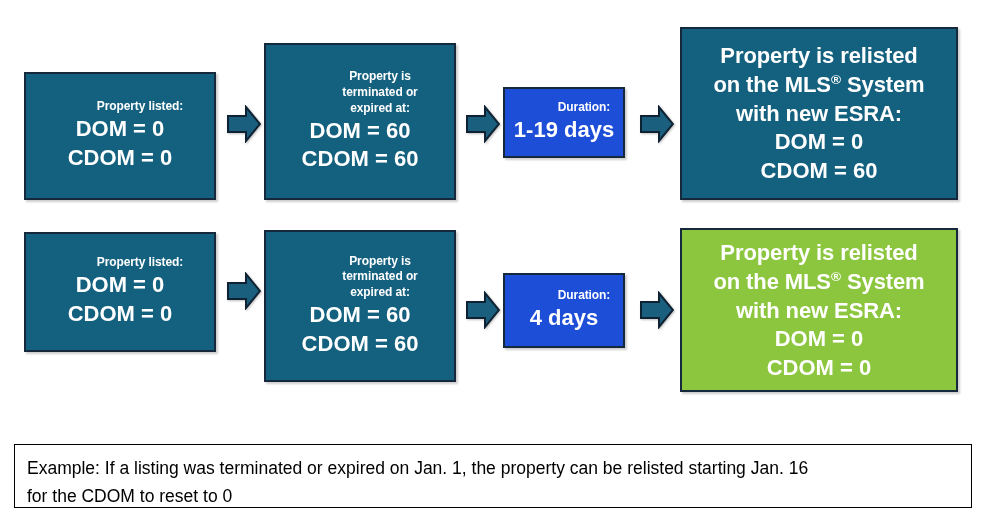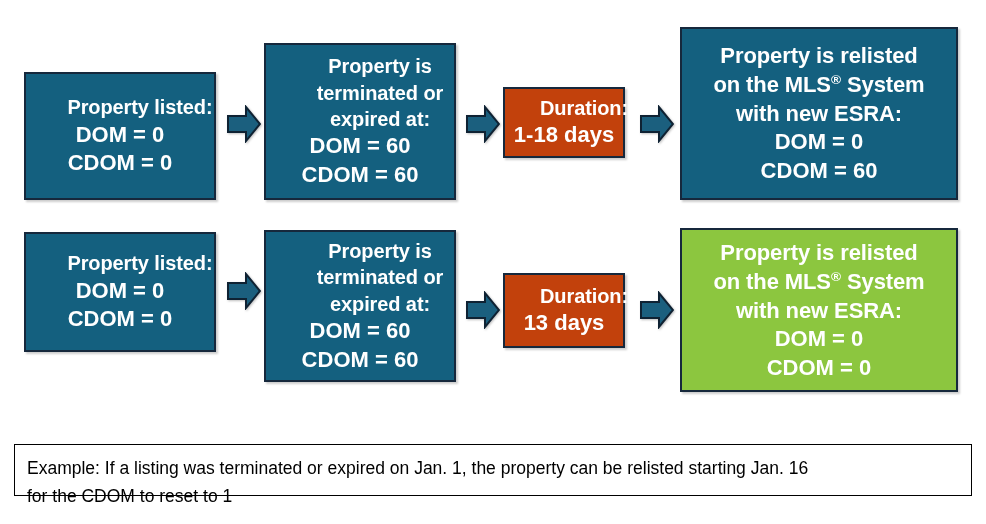--- a/index.html
+++ b/index.html
@@ -29,21 +29,21 @@
     flex-direction: column;
     align-items: center;
     justify-content: center;
     text-align: center;
     color: #ffffff;
     border: 2px solid #16283c;
     box-shadow: 2px 2px 2px rgba(0,0,0,0.20);
   }
 
   .node.dark  { background: #14607f; }
-  .node.light { background: #c2410c; }
+  .node.light { background: #1d4ed8; }
   .node.green { background: #8cc63f; }
 
   .node .hdr {
     font-weight: bold;
     line-height: 1.32;
     letter-spacing: -0.1px;
   }
   .node .val {
     font-weight: bold;
     line-height: 1.30;
@@ -52,21 +52,21 @@
   
   .n-r1b1 { left: 24px;  top: 72px;  width: 192px; height: 128px; }
   .n-r1b2 { left: 264px; top: 43px;  width: 192px; height: 157px; }
   .n-r1b3 { left: 503px; top: 87px;  width: 122px; height: 71px;  }
   .n-r1b4 { left: 680px; top: 27px;  width: 278px; height: 173px; }
 
   .n-r2b1 { left: 24px;  top: 232px; width: 192px; height: 120px; }
   .n-r2b2 { left: 264px; top: 230px; width: 192px; height: 152px; }
   .n-r2b3 { left: 503px; top: 273px; width: 122px; height: 75px;  }
   .n-r2b4 { left: 680px; top: 228px; width: 278px; height: 164px; }
-  .fs16 { font-size: 20px; padding-left: 40px; }
+  .fs16 { font-size: 12px; padding-left: 40px; }
   .fs17 { font-size: 22px; }
 
   
   .arrow {
     position: absolute;
     width: 34px;
     height: 38px;
     filter: drop-shadow(1.5px 1.5px 1px rgba(0,0,0,0.25));
   }
   .arrow svg { display: block; width: 100%; height: 100%; }
@@ -78,21 +78,21 @@
   .a-r2a1 { left: 227px; top: 272px; }
   .a-r2a2 { left: 466px; top: 291px; }
   .a-r2a3 { left: 640px; top: 291px; }
 
   
   .note {
     position: absolute;
     left: 14px;
     top: 444px;
     width: 958px;
-    height: 52px;
+    height: 64px;
     box-sizing: border-box;
     border: 1.5px solid #000000;
     background: #ffffff;
     padding: 9px 12px 0 12px;
     color: #000000;
     font-size: 17.5px;
     line-height: 1.62;
     font-family: "Liberation Sans", sans-serif;
   }
   .note .line { white-space: nowrap; }
@@ -129,21 +129,21 @@
   </div>
 
   <div class="arrow a-r1a2">
     <svg viewBox="0 0 34 38" xmlns="http://www.w3.org/2000/svg">
       <polygon points="1,11 19,11 19,2 33,19 19,36 19,27 1,27" fill="#1b5f7e" stroke="#0f2233" stroke-width="2" stroke-linejoin="miter"></polygon>
     </svg>
   </div>
 
   <div class="node light n-r1b3">
     <div class="hdr fs16">Duration:</div>
-    <div class="val fs17">1-18 days</div>
+    <div class="val fs17">1-19 days</div>
   </div>
 
   <div class="arrow a-r1a3">
     <svg viewBox="0 0 34 38" xmlns="http://www.w3.org/2000/svg">
       <polygon points="1,11 19,11 19,2 33,19 19,36 19,27 1,27" fill="#1b5f7e" stroke="#0f2233" stroke-width="2" stroke-linejoin="miter"></polygon>
     </svg>
   </div>
 
   <div class="node dark n-r1b4">
     <div class="hdr fs17">Property is relisted</div>
@@ -174,35 +174,35 @@
   </div>
 
   <div class="arrow a-r2a2">
     <svg viewBox="0 0 34 38" xmlns="http://www.w3.org/2000/svg">
       <polygon points="1,11 19,11 19,2 33,19 19,36 19,27 1,27" fill="#1b5f7e" stroke="#0f2233" stroke-width="2" stroke-linejoin="miter"></polygon>
     </svg>
   </div>
 
   <div class="node light n-r2b3">
     <div class="hdr fs16">Duration:</div>
-    <div class="val fs17">13 days</div>
+    <div class="val fs17">4 days</div>
   </div>
 
   <div class="arrow a-r2a3">
     <svg viewBox="0 0 34 38" xmlns="http://www.w3.org/2000/svg">
       <polygon points="1,11 19,11 19,2 33,19 19,36 19,27 1,27" fill="#1b5f7e" stroke="#0f2233" stroke-width="2" stroke-linejoin="miter"></polygon>
     </svg>
   </div>
 
   <div class="node green n-r2b4">
     <div class="hdr fs17">Property is relisted</div>
     <div class="hdr fs17">on the MLS<sup class="reg">®</sup> System</div>
     <div class="hdr fs17">with new ESRA:</div>
     <div class="val fs17">DOM = 0</div>
     <div class="val fs17">CDOM = 0</div>
   </div>
 
   <div class="note">
     <div class="line">Example: If a listing was terminated or expired on Jan. 1, the property can be relisted starting Jan. 16</div>
-    <div class="line">for the CDOM to reset to 1</div>
+    <div class="line">for the CDOM to reset to 0</div>
   </div>
 
 </div>
 
 </body></html>

